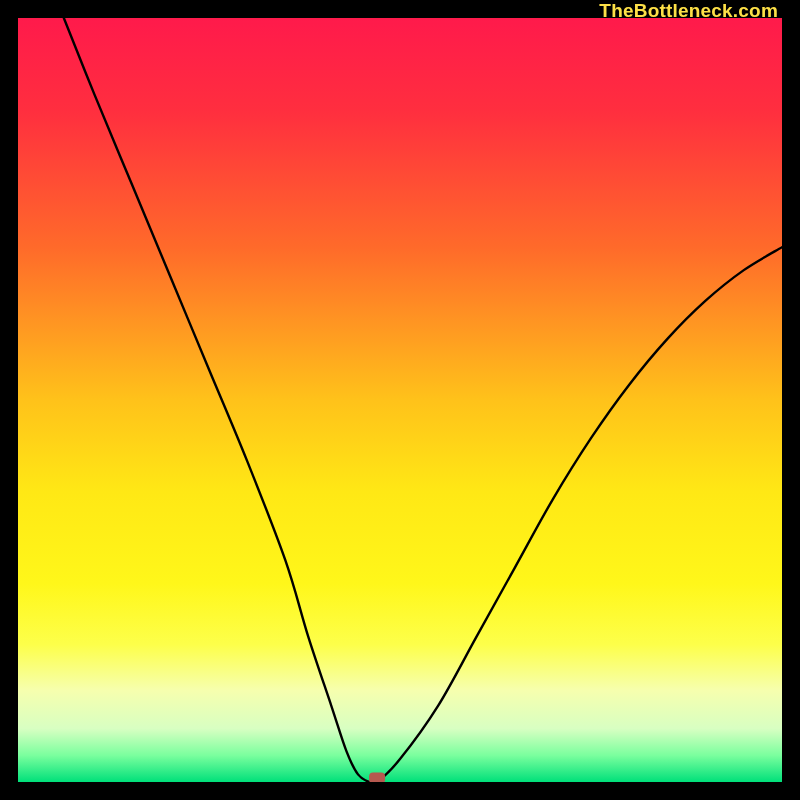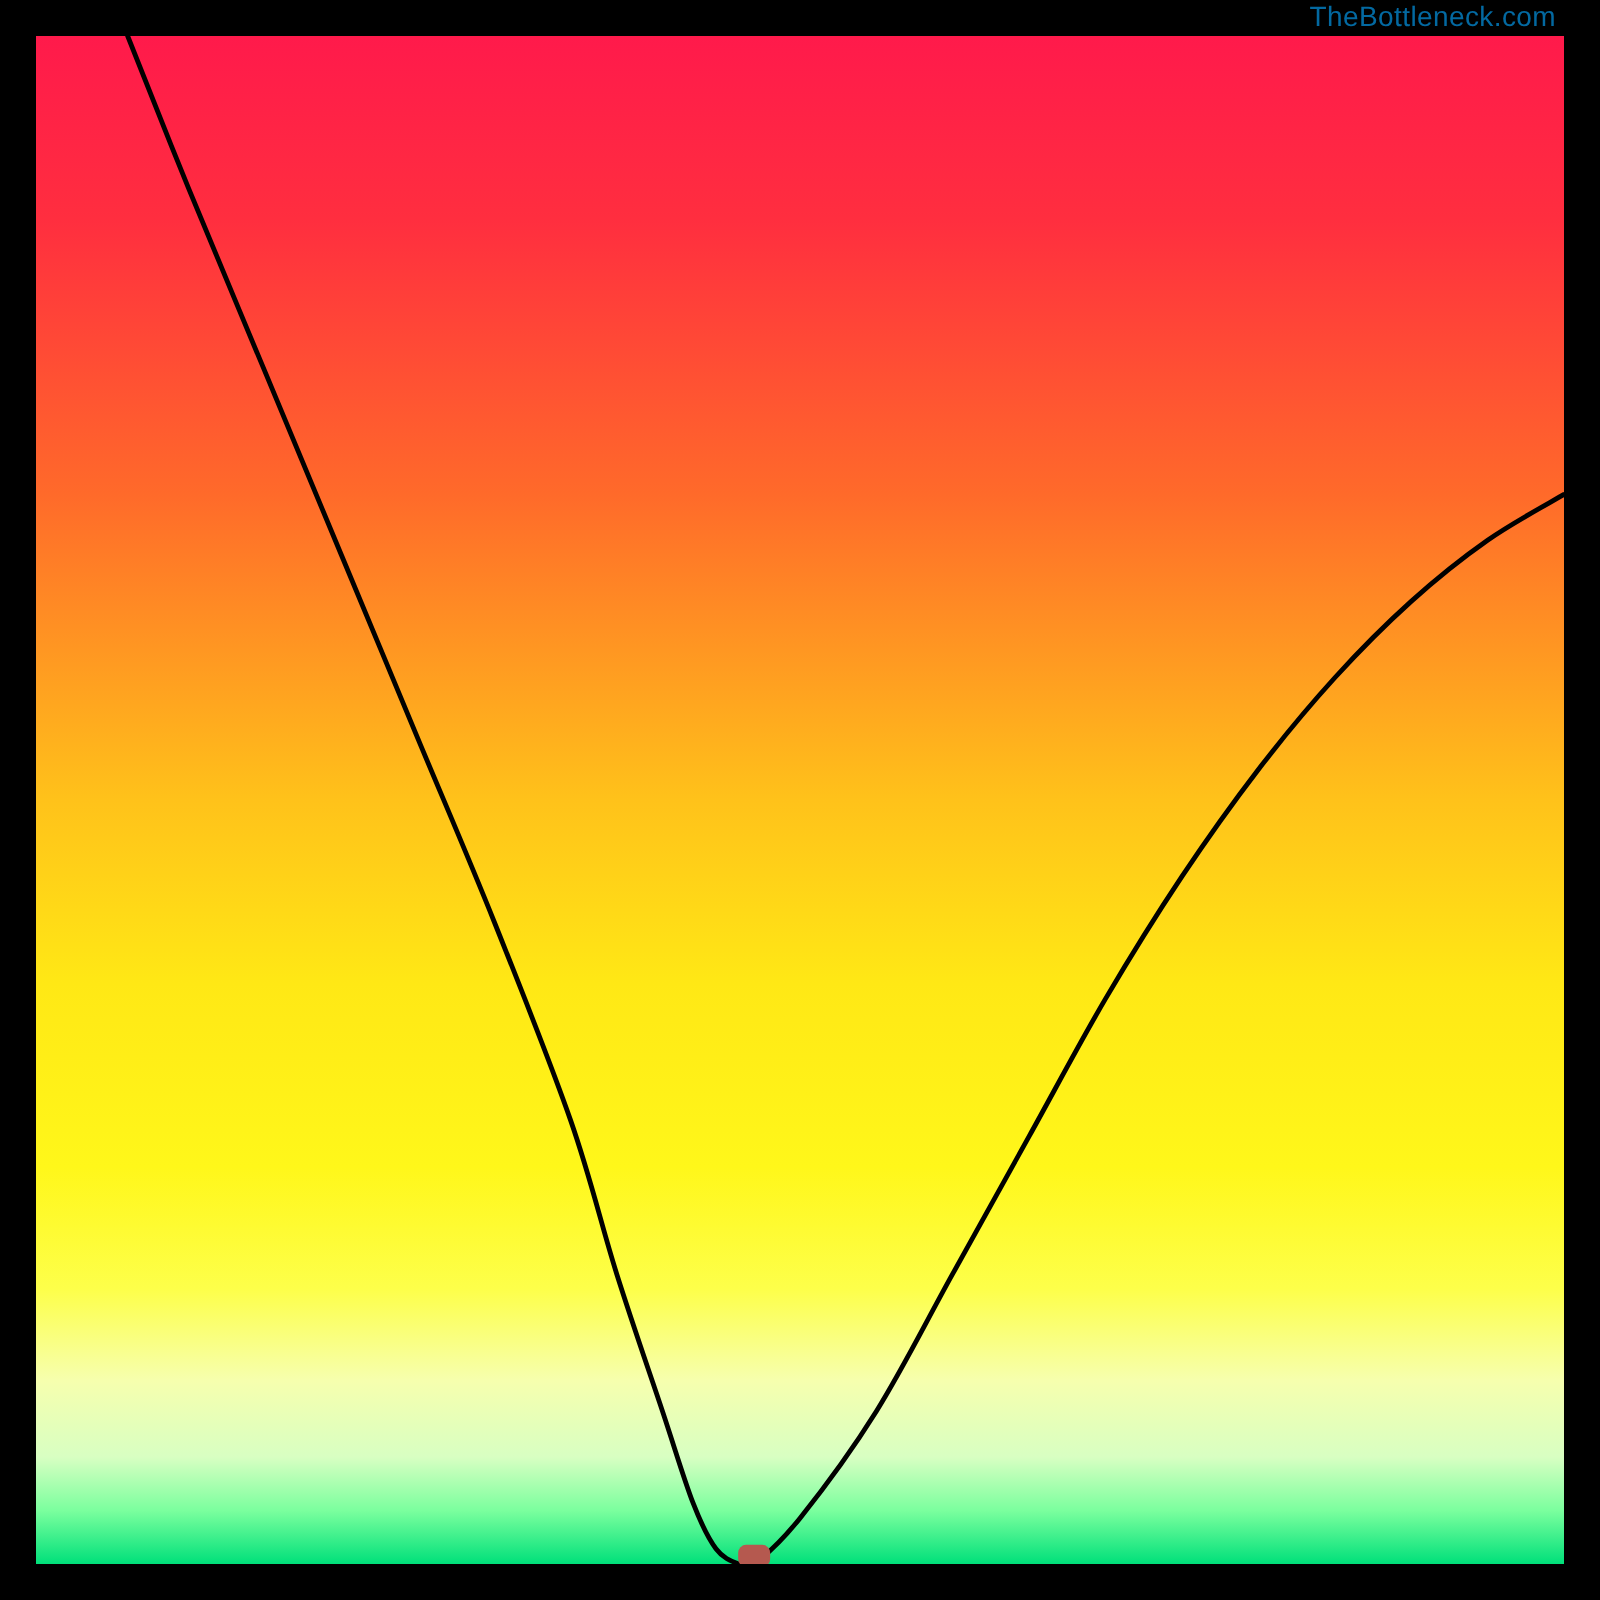--- a/index.html
+++ b/index.html
@@ -23,23 +23,23 @@
     position: absolute;
     left: 0;
     top: 0;
     width: 764px;
     height: 764px;
   }
   .watermark {
     position: absolute;
     top: 0px;
     right: 22px;
-    color: #0369a1;
-    font-size: 14px;
-    font-weight: 400;
+    color: #fde047;
+    font-size: 19px;
+    font-weight: 700;
     letter-spacing: 0.2px;
   }
 </style>
 </head>
 <body>
 
 <div class="frame">
   <svg class="plot" viewBox="0 0 764 764">
     <defs>
       <linearGradient id="bg" x1="0" y1="0" x2="0" y2="1">

